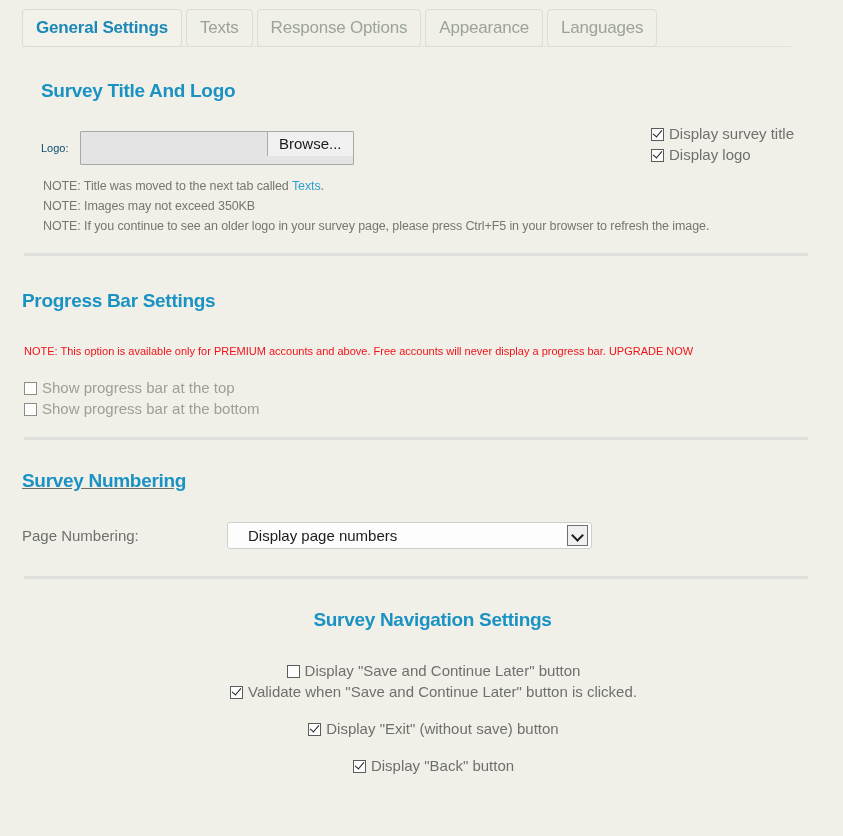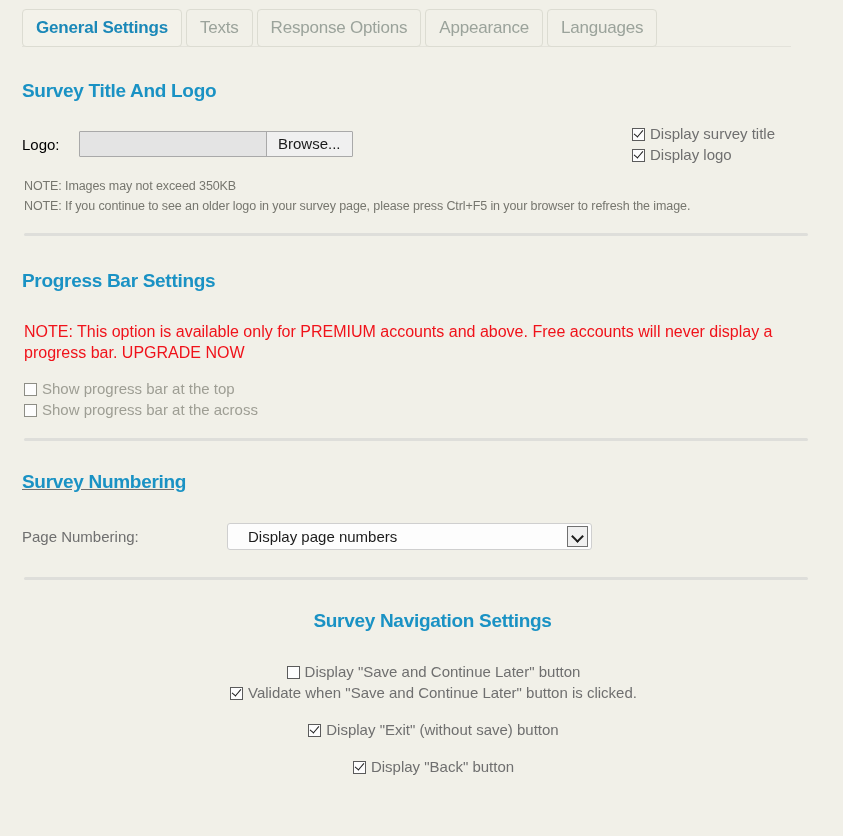--- a/index.html
+++ b/index.html
@@ -74,32 +74,32 @@
   }
 
   
   .logo-row {
     position: relative;
     margin: 29px 0 0 22px;
     height: 28px;
   }
   .logo-label {
     display: inline-block;
-    font-size: 15px;
-    color: #000000;
+    font-size: 11px;
+    color: #0c4a6e;
     vertical-align: middle;
-    margin-right: 15px;
+    margin-right: 7px;
   }
   .file-wrap {
     display: inline-block;
     vertical-align: middle;
     border: 1px solid #a9a9a9;
     border-radius: 1px;
     background: #e4e4e4;
-    height: 26px;
+    height: 34px;
     box-sizing: border-box;
     overflow: hidden;
     white-space: nowrap;
   }
   .file-text {
     display: inline-block;
     width: 186px;
     height: 24px;
     vertical-align: top;
     background: #e4e4e4;
@@ -164,21 +164,21 @@
     font-size: 12.5px;
     color: #76766e;
     margin: 0 0 0 24px;
     line-height: 20px;
     letter-spacing: -0.1px;
   }
   .note a { color: #2f9fd0; text-decoration: none; }
 
   .warn {
     color: #f0121a;
-    font-size: 16px;
+    font-size: 11px;
     line-height: 21px;
     margin: 0 24px 0 24px;
     max-width: 805px;
   }
 
   
   .form-row {
     margin: 0 0 0 22px;
     height: 33px;
     line-height: 33px;
@@ -230,58 +230,61 @@
     transform: rotate(45deg);
   }
 </style>
 </head>
 <body>
 
 <div class="tabbar">
   <div class="tab active">General Settings</div><div class="tab">Texts</div><div class="tab">Response Options</div><div class="tab">Appearance</div><div class="tab">Languages</div>
 </div>
 
-<div style="margin-top:33px;">
+<div style="margin-top:33px;padding-left:19px;">
   <h2 class="section-title">Survey Title And Logo</h2>
 
   <div class="logo-row">
     <span class="logo-label">Logo:</span>
     <span class="file-wrap">
       <span class="file-text"></span><span class="browse-btn">Browse...</span>
     </span>
 
     <div class="right-checks">
       <div class="cbrow checked">
         <span class="box"></span><span>Display survey title</span>
       </div>
       <div class="cbrow checked">
         <span class="box"></span><span>Display logo</span>
       </div>
     </div>
   </div>
 
   <div style="margin-top:17px;">
+    <p class="note">
+      <span>NOTE: Title was moved to the next tab called </span><a href="#">Texts</a><span>.</span>
+    </p>
     <p class="note">NOTE: Images may not exceed 350KB</p>
     <p class="note">NOTE: If you continue to see an older logo in your survey page, please press Ctrl+F5 in your browser to refresh the image.</p>
   </div>
 </div>
 
 <div class="divider" style="margin-top:17px;"></div>
 
 <div style="margin-top:34px;">
   <h2 class="section-title">Progress Bar Settings</h2>
 
   <p class="warn" style="margin-top:29px;">NOTE: This option is available only for PREMIUM accounts and above. Free accounts will never display a progress bar. UPGRADE NOW</p>
 
   <div style="margin:15px 0 0 24px;">
     <div class="cbrow dim">
       <span class="box"></span><span>Show progress bar at the top</span>
     </div>
     <div class="cbrow dim">
-      <span class="box"></span><span>Show progress bar at the across</span>
+      <span class="box"></span><span>Show progress bar at the bottom</span>
     </div>
   </div>
 </div>
 
 <div class="divider" style="margin-top:18px;"></div>
 
 <div style="margin-top:30px;text-decoration:underline;">
   <h2 class="section-title">Survey Numbering</h2>
 
   <div class="form-row" style="margin-top:26px;">

